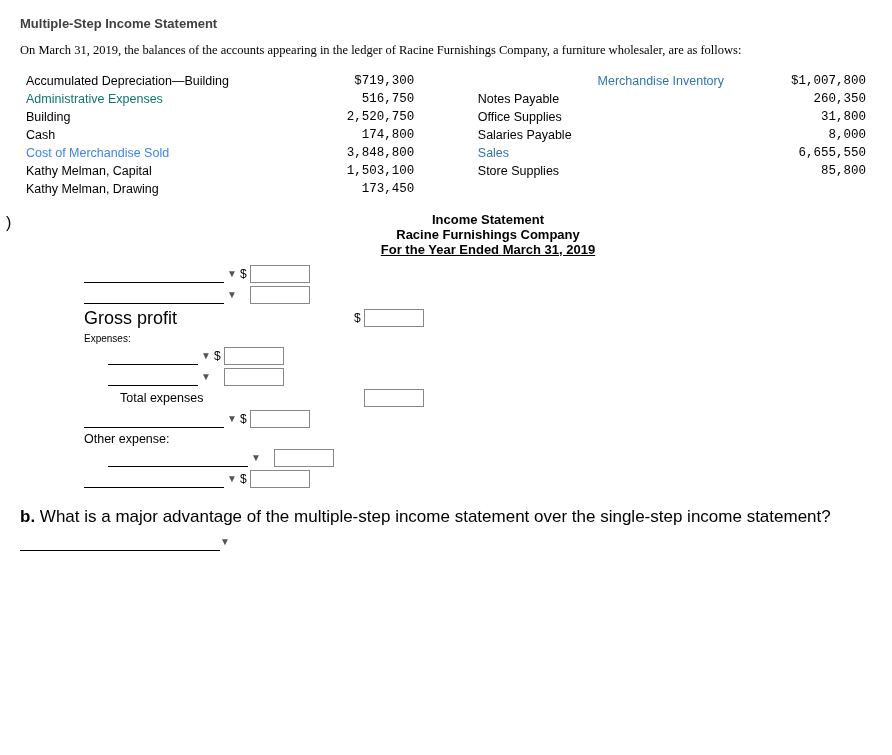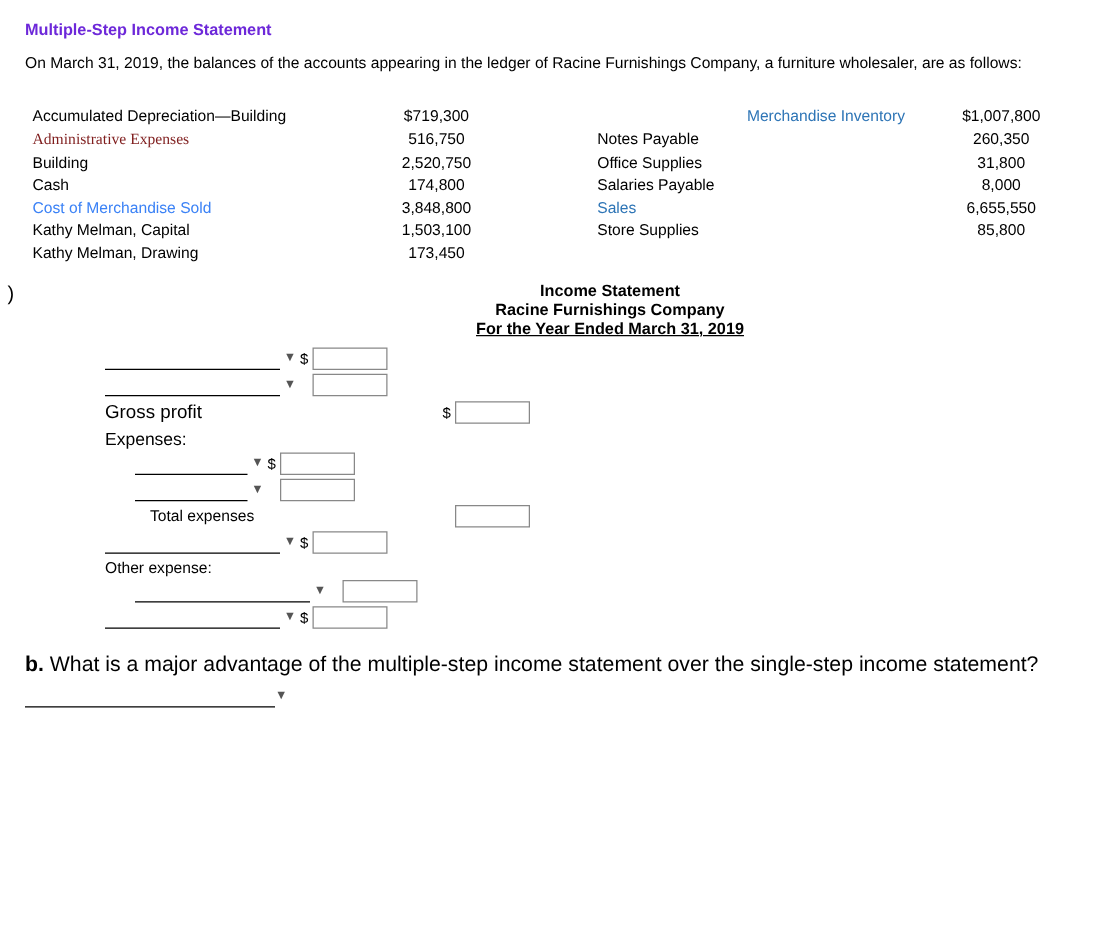--- a/index.html
+++ b/index.html
@@ -5,46 +5,48 @@
     * { box-sizing: border-box; margin: 0; padding: 0; }
     body {
       font-family: Arial, sans-serif;
       font-size: 13px;
       background: #fff;
       color: #000;
       padding: 16px 20px;
       width: 892px;
     }
     .page-title {
-      color: #6d28d9;
+      color: #404040;
       font-size: 13px;
       font-weight: bold;
       margin-bottom: 10px;
     }
     .intro-text {
       font-size: 12.5px;
-      margin-bottom: 24px;
+      margin-bottom: 12px;
       line-height: 1.5;
+      font-family: Liberation Serif, serif;
     }
     .accounts-table {
       width: 100%;
       border-collapse: collapse;
       margin-bottom: 14px;
     }
     .accounts-table td {
       padding: 2px 6px;
       vertical-align: top;
       font-size: 12.5px;
     }
     .accounts-table .label-col {
       width: 200px;
     }
     .accounts-table .value-col {
       width: 110px;
-      text-align: center;
+      text-align: right;
+      font-family: Liberation Mono, monospace;
     }
     .accounts-table .spacer-col {
       width: 40px;
     }
     .company-header {
       text-align: center;
       margin-bottom: 4px;
     }
     .company-header div {
       font-size: 13px;
@@ -110,21 +112,21 @@
 <table class="accounts-table">
   <tbody id="accounts-tbody">
       <tr>
         <td class="label-col">Accumulated Depreciation—Building</td>
         <td class="value-col">$719,300</td>
         <td class="spacer-col"></td>
         <td class="label-col" style="color: rgb(46, 117, 182); text-align: right;">Merchandise Inventory</td>
         <td class="value-col">$1,007,800</td>
       </tr>
       <tr>
-        <td class="label-col" style="color: #7f1d1d; font-family: Liberation Serif, serif;">Administrative Expenses</td>
+        <td class="label-col" style="color: #0f766e;">Administrative Expenses</td>
         <td class="value-col">516,750</td>
         <td class="spacer-col"></td>
         <td class="label-col">Notes Payable</td>
         <td class="value-col">260,350</td>
       </tr>
       <tr>
         <td class="label-col">Building</td>
         <td class="value-col">2,520,750</td>
         <td class="spacer-col"></td>
         <td class="label-col">Office Supplies</td>
@@ -185,26 +187,26 @@
       </div>
 
       <div class="row-group">
         <div class="rg-underline"></div>
         <div class="rg-arrow">▼</div>
         <div class="rg-dollar"></div>
         <input class="rg-input" type="text" style="">
       </div>
 
       <div class="row-group" style="margin-top:4px;">
-        <div style="flex:1; font-size:15px;">Gross profit</div>
-        <div class="rg-dollar">$</div>
-        <input class="rg-input" type="text" style="">
-      </div>
-
-      <div style="font-size:14px; margin: 4px 0 3px 0;">Expenses:</div>
+        <div style="flex:1; font-size:18px;">Gross profit</div>
+        <div class="rg-dollar">$</div>
+        <input class="rg-input" type="text" style="">
+      </div>
+
+      <div style="font-size:10px; margin: 4px 0 3px 0;">Expenses:</div>
 
       <div class="row-group" style="padding-left:24px;">
         <div style="width:90px; border-bottom:1px solid #000; height:18px; display:inline-block;"></div>
         <div class="rg-arrow">▼</div>
         <div style="width:10px; font-size:12px;">$</div>
         <input class="rg-input" type="text" style="">
       </div>
 
       <div class="row-group" style="padding-left:24px;">
         <div style="width:90px; border-bottom:1px solid #000; height:18px; display:inline-block;"></div>

